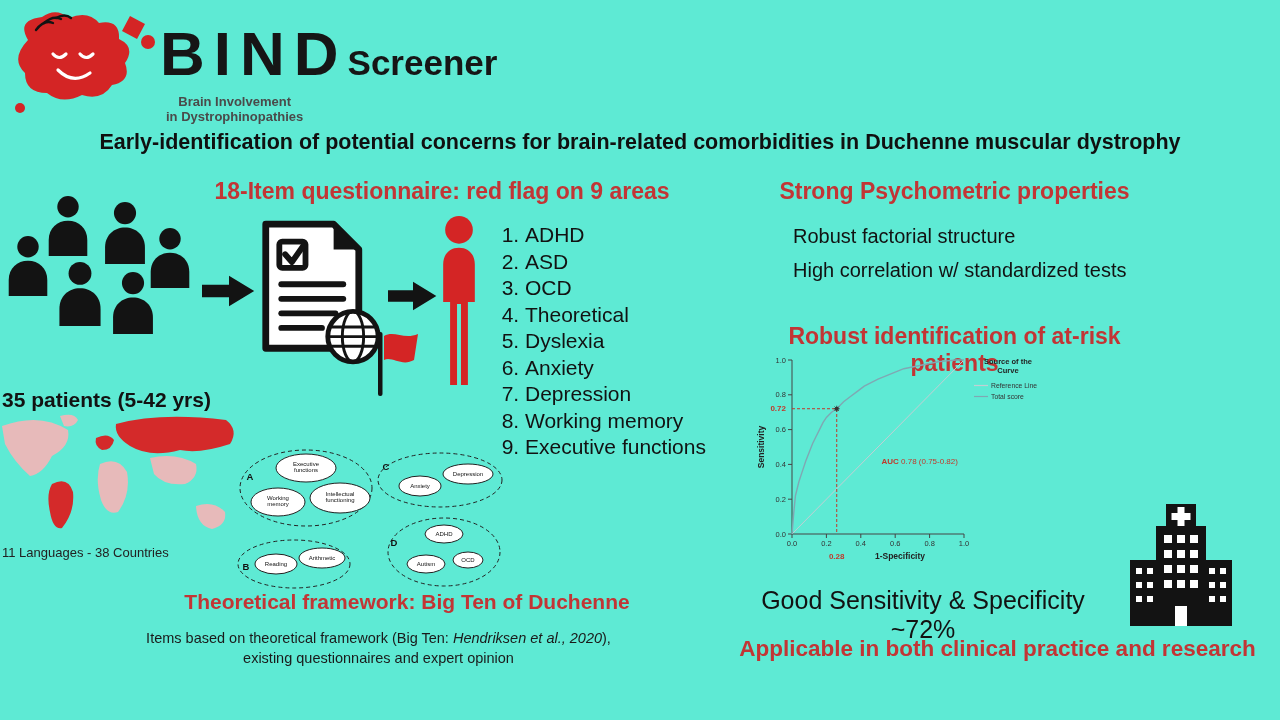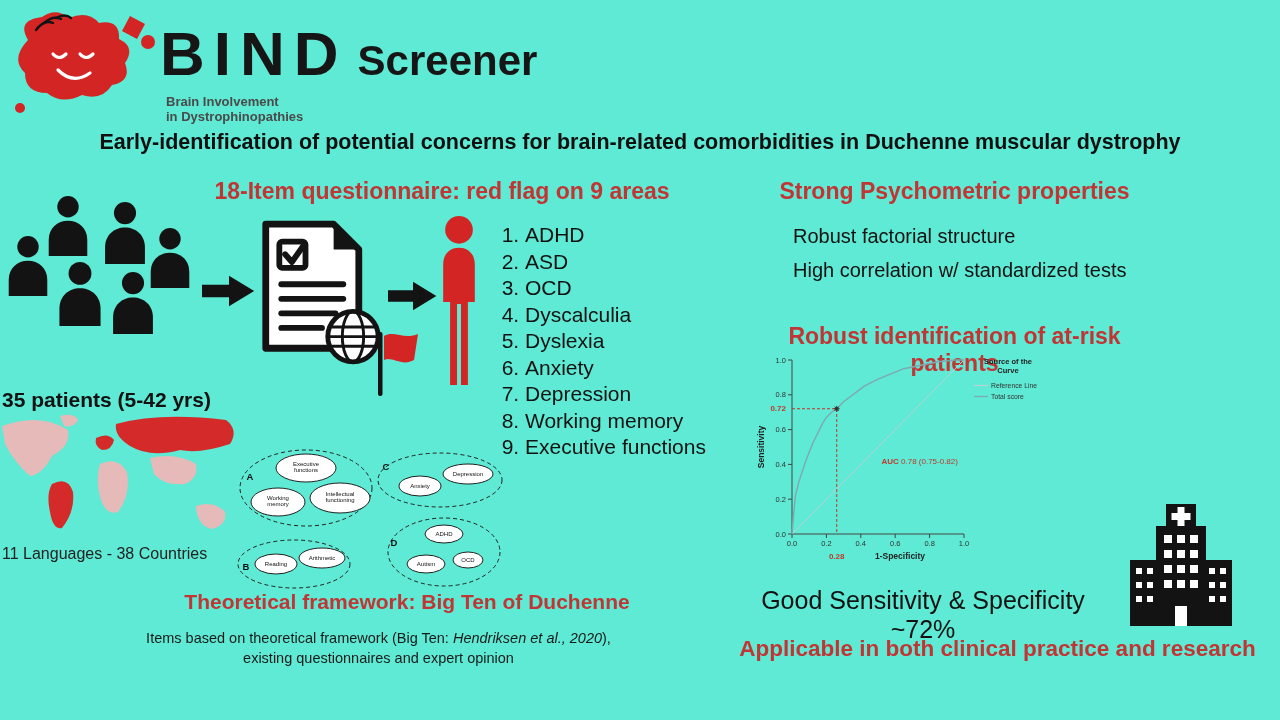--- a/index.html
+++ b/index.html
@@ -2,35 +2,35 @@
 <html style="--accent: #c23535; --icon-red: #d42525; --map-land: #e7baba; --map-red: #d42a2a;"><head>
 <meta charset="utf-8">
 <style>
   html,body{margin:0;padding:0;background:#fff;}
   body{font-family:"Liberation Sans", sans-serif; color:#111;}
   #canvas{position:relative;width:1280px;height:720px;background:#5eead4;overflow:hidden;padding-left:13px;}
   .abs{position:absolute;}
   
   #logo-row{left:160px;top:18px;display:flex;align-items:baseline;}
   .logo-main{font-size:62px;font-weight:800;letter-spacing:9px;color:#161616;}
-  .logo-sub{font-size:42px;font-weight:700;margin-left:10px;color:#161616;}
-  .logo-tagline{left:166px;top:94px;font-size:13px;line-height:15px;color:#4a4a4a;font-weight:600;}
+  .logo-sub{font-size:35px;font-weight:700;color:#161616;}
+  .logo-tagline{left:166px;top:94px;font-size:13px;line-height:15px;color:#4a4a4a;font-weight:600;text-align:center;}
   
   .headline{left:4px;top:130px;width:1272px;text-align:center;font-size:21.5px;font-weight:700;color:#101010;}
   .red-heading{color:var(--accent,#c23535);font-weight:700;margin-left:37px;}
   #q-heading{left:140px;top:178px;width:530px;text-align:center;font-size:23px;}
   #psy-heading{left:720px;top:178px;width:395px;text-align:center;font-size:23px;}
   #id-heading{left:710px;top:323px;width:415px;text-align:center;font-size:23px;}
   #fw-heading{left:100px;top:590px;width:540px;text-align:center;font-size:21px;}
   #applicable{left:668px;top:636px;width:585px;text-align:center;font-size:22.5px;}
   
   #areas-list{left:497px;top:222px;margin:0;padding-left:28px;font-size:21px;line-height:26.5px;color:#121212;}
   
   #patients-count{left:2px;top:388px;font-size:21px;font-weight:600;color:#121212;}
-  #map-caption{left:2px;top:545px;font-size:16px;color:#222;}
+  #map-caption{left:2px;top:545px;font-size:13px;color:#222;}
   
   #fw-caption{left:118px;top:620px;width:505px;text-align:center;font-size:14.5px;line-height:20px;color:#1a1a1a;margin:8px;}
   #fw-caption .it{font-style:italic;}
   
   #psy-points{left:793px;top:220px;font-size:20px;line-height:33.5px;color:#121212;}
   
   #result-note{left:728px;top:586px;width:390px;text-align:center;font-size:25px;color:#121212;}
   
   .fill-black{fill:#131313;}
   .fill-red{fill:var(--icon-red,#d42525);}
@@ -130,21 +130,21 @@
 
   <svg class="abs" style="left:436px;top:215px;" width="46" height="178" viewBox="0 0 46 180">
     <circle class="fill-red" cx="23" cy="15" r="14"></circle>
     <path class="fill-red" d="M23 33 c-10 0 -16 7 -16 17 v38 h7 v84 h7 v-82 h4 v82 h7 v-84 h7 v-38 c0 -10 -6 -17 -16 -17 z"></path>
   </svg>
 
   <ol class="abs" id="areas-list">
       <li>ADHD</li>
       <li>ASD</li>
       <li>OCD</li>
-      <li>Dyscalculia</li>
+      <li>Theoretical</li>
       <li>Dyslexia</li>
       <li>Anxiety</li>
       <li>Depression</li>
       <li>Working memory</li>
       <li>Executive functions</li>
     </ol>
 
   <div class="abs" id="patients-count">35 patients (5-42 yrs)</div>
 
   <svg class="abs" style="left:0;top:412px;" width="240" height="132" viewBox="0 0 240 132">

